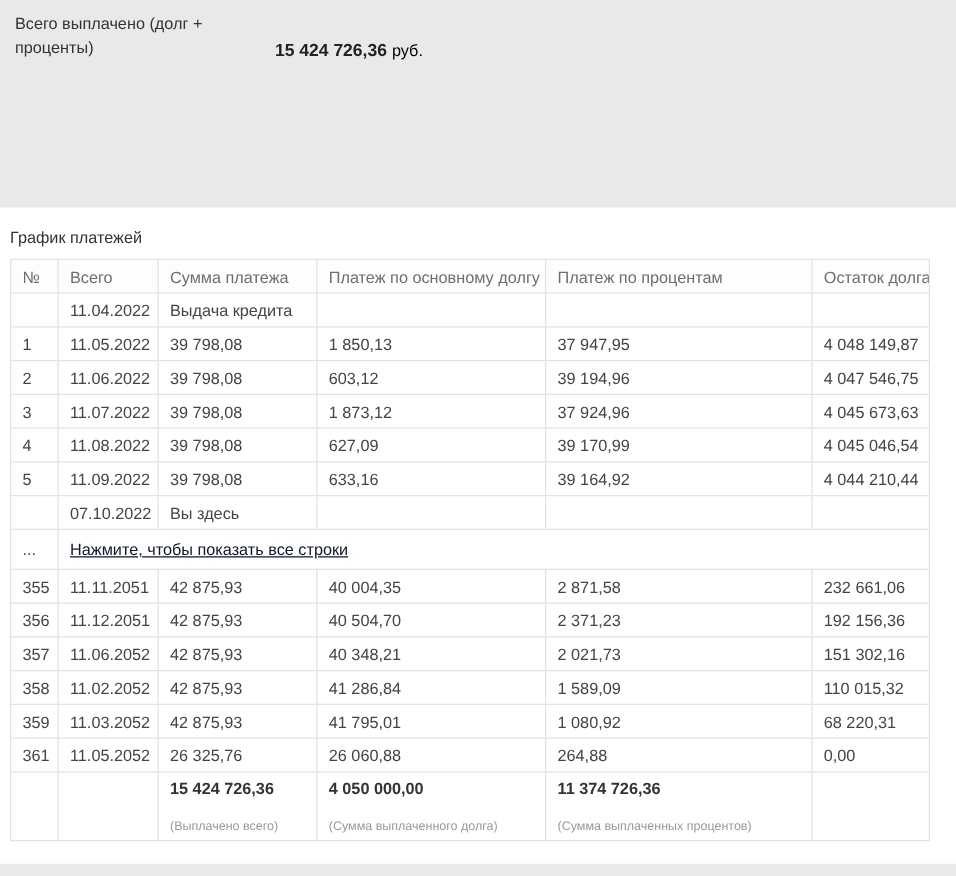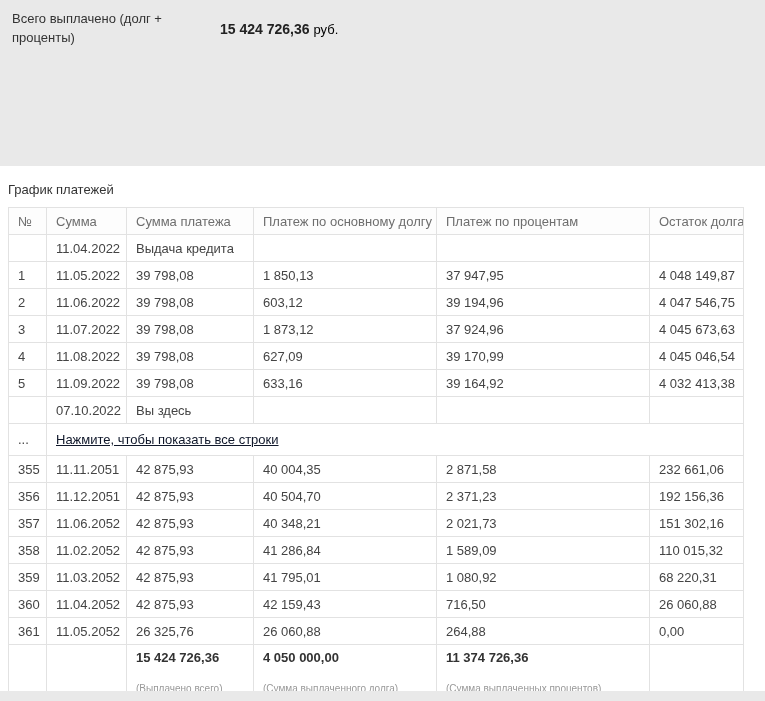--- a/index.html
+++ b/index.html
@@ -11,21 +11,21 @@
     background:#fff;
   }
   .page { position:relative; width:765px; height:701px; overflow:hidden; background:#fff; }
 
   
   .summary-panel {
     background:#e9e9e9;
     height:166px;
     padding:10px 12px;
   }
-  .summary-row { display:flex; align-items:center; }
+  .summary-row { display:flex; align-items:flex-end; }
   .summary-label { width:208px; line-height:1.45; color:#333; }
   .summary-value-wrap { padding-top:1px; }
   .summary-value { font-weight:bold; font-size:14px; color:#222; }
   .summary-currency { color:#000000; margin-left:4px; }
 
   
   .schedule-section { padding:16px 21px 0 8px; }
   .schedule-title { color:#333; margin-bottom:10px; }
 
   table.schedule-table {
@@ -79,21 +79,21 @@
         <col style="width:38px">
           <col style="width:80px">
           <col style="width:127px">
         <col style="width:183px">
           <col style="width:213px">
           <col>
       </colgroup>
       <thead>
         <tr>
           <th>№</th>
-          <th>Сумма</th>
+          <th>Всего</th>
           <th>Сумма платежа</th>
           <th>Платеж по основному долгу</th>
           <th>Платеж по процентам</th>
           <th>Остаток долга</th>
         </tr>
       </thead>
       <tbody>
           <tr>
             <td></td>
             <td class="teal">11.04.2022</td>
@@ -133,21 +133,21 @@
             <td>627,09</td>
             <td>39 170,99</td>
             <td>4 045 046,54</td>
           </tr>
           <tr>
             <td>5</td>
             <td>11.09.2022</td>
             <td>39 798,08</td>
             <td>633,16</td>
             <td>39 164,92</td>
-            <td>4 032 413,38</td>
+            <td>4 044 210,44</td>
           </tr>
           <tr>
             <td></td>
             <td class="teal">07.10.2022</td>
             <td class="teal">Вы здесь</td>
             <td></td>
             <td></td>
             <td></td>
           </tr>
           <tr class="expand-row">
@@ -186,28 +186,20 @@
             <td>1 589,09</td>
             <td>110 015,32</td>
           </tr>
           <tr>
             <td>359</td>
             <td>11.03.2052</td>
             <td>42 875,93</td>
             <td>41 795,01</td>
             <td>1 080,92</td>
             <td>68 220,31</td>
-          </tr>
-          <tr>
-            <td>360</td>
-            <td>11.04.2052</td>
-            <td>42 875,93</td>
-            <td>42 159,43</td>
-            <td>716,50</td>
-            <td>26 060,88</td>
           </tr>
           <tr>
             <td>361</td>
             <td>11.05.2052</td>
             <td>26 325,76</td>
             <td>26 060,88</td>
             <td>264,88</td>
             <td>0,00</td>
           </tr>
         </tbody>

